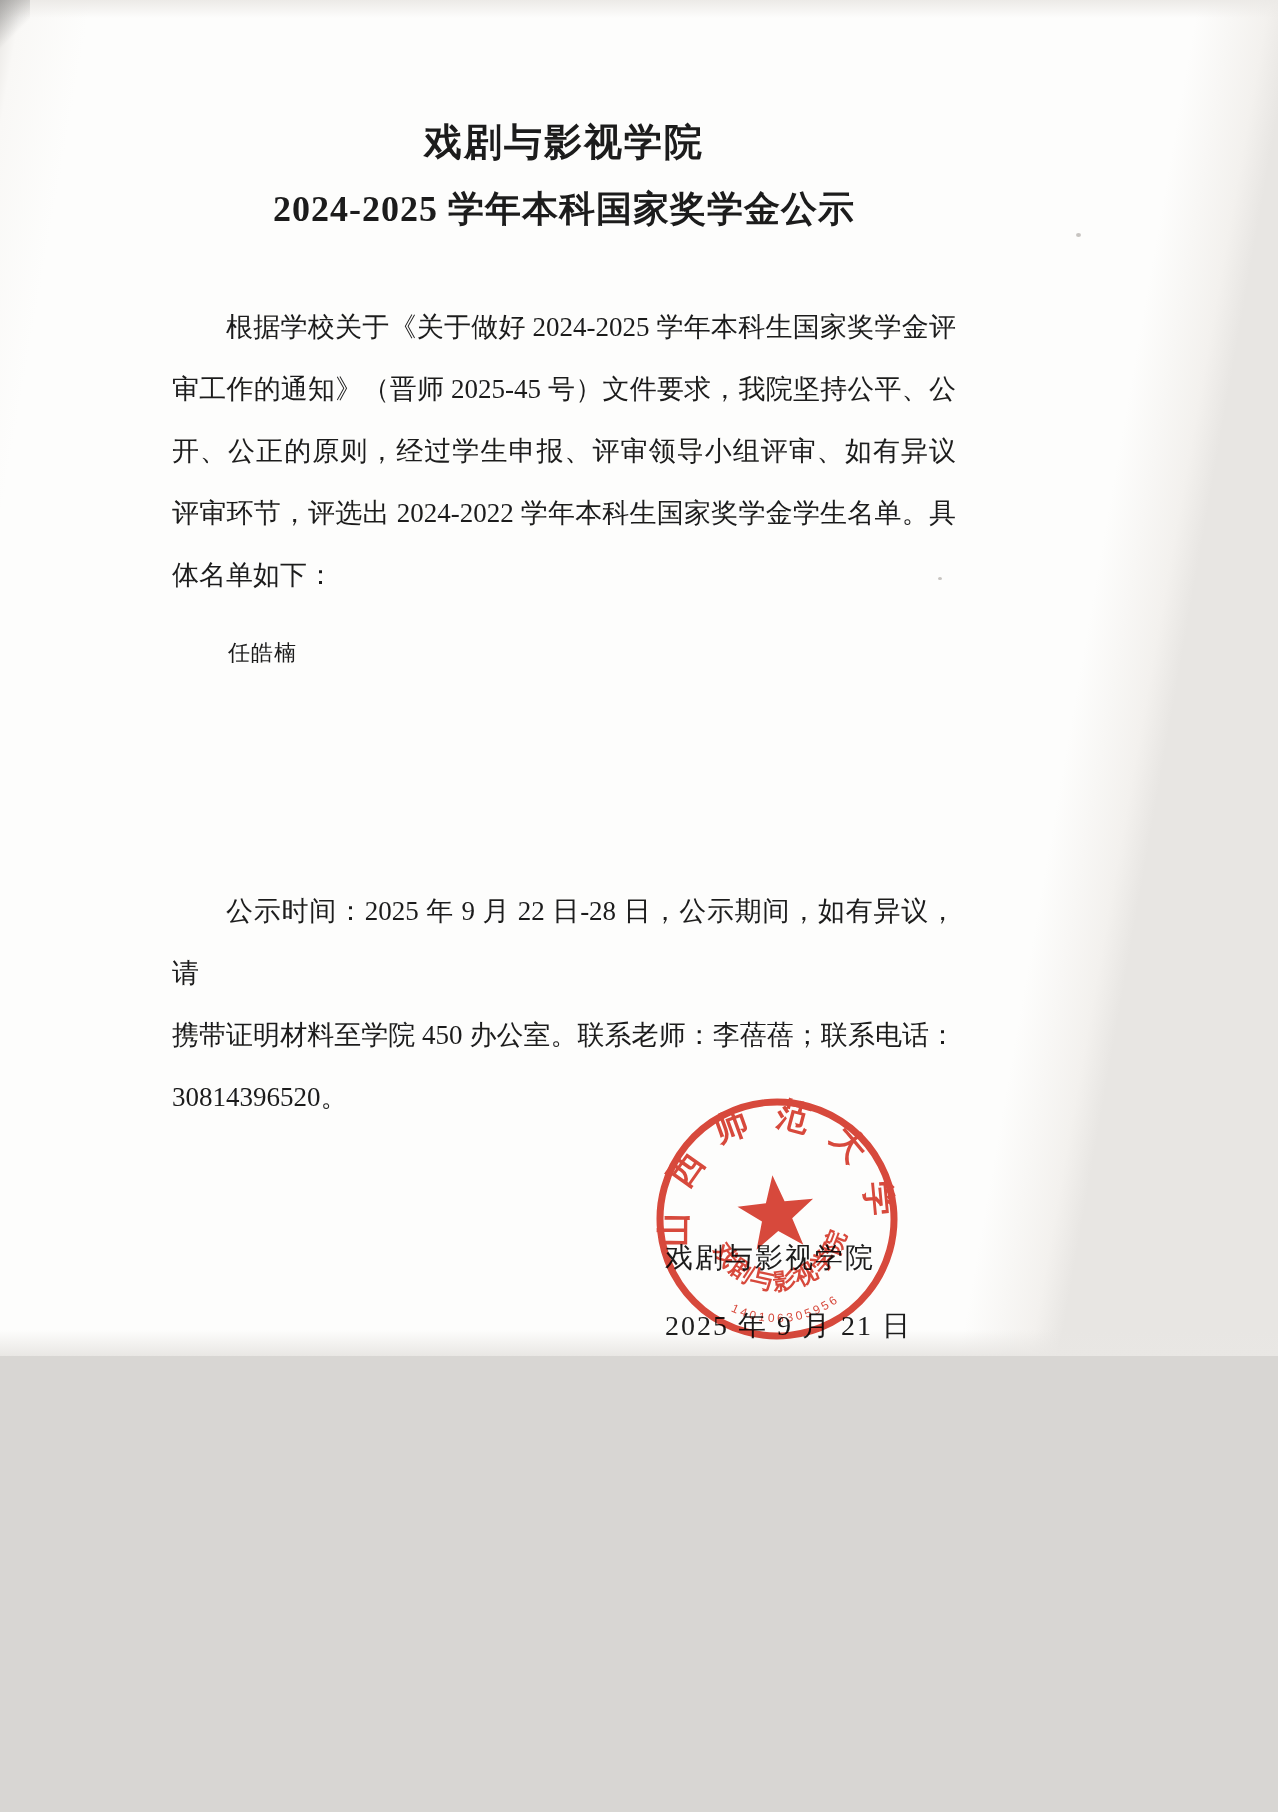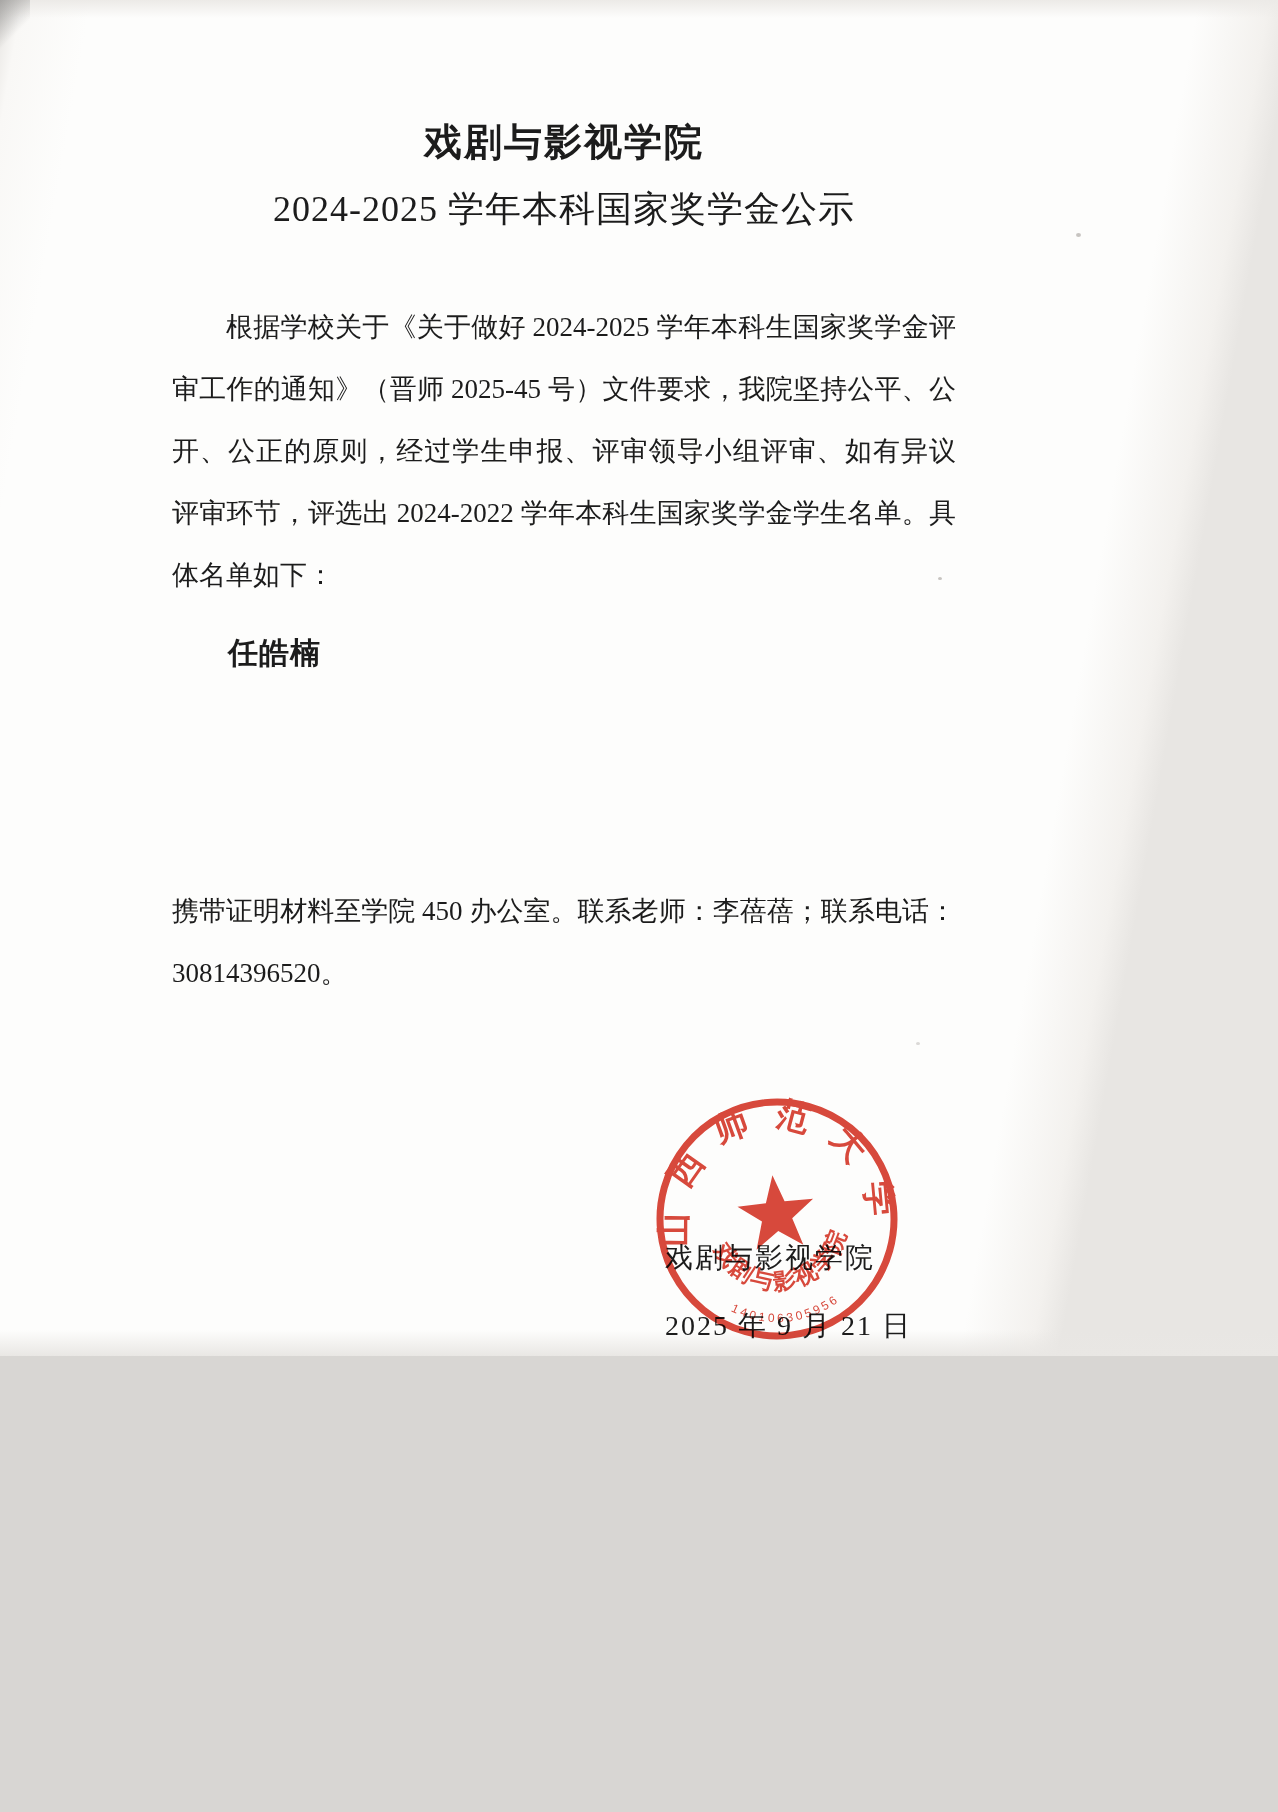--- a/index.html
+++ b/index.html
@@ -19,35 +19,35 @@
     position:absolute;left:0;top:0;width:30px;height:60px;
     background:linear-gradient(135deg,rgba(40,40,40,.35),rgba(40,40,40,0) 55%);
     pointer-events:none;
   }
   .doc-column{position:absolute;left:172px;top:116px;width:784px;}
   .title{
     font-size:38px;line-height:52px;font-weight:bold;
     text-align:center;letter-spacing:2px;
   }
   .subtitle{
-    font-size:36px;line-height:50px;font-weight:normal;
+    font-size:36px;line-height:50px;font-weight:bold;
     text-align:center;margin-top:16px;letter-spacing:1px;
   }
   .para{margin-top:62px;}
   .para2{margin-top:196px;}
   .line{
     font-size:27px;line-height:62px;
     white-space:nowrap;
   }
   .line.fill{text-align:justify;text-align-last:justify;white-space:normal;font-family:Liberation Serif, serif;}
   .line.indent{text-indent:54px;}
   .awardee{
     margin-top:16px;
     padding-left:56px;
-    font-size:30px;line-height:62px;font-weight:bold;
+    font-size:22px;line-height:62px;font-weight:normal;
     letter-spacing:1px;
   }
   .signature{
     position:absolute;left:665px;top:1224px;
     font-size:28px;line-height:68px;
     letter-spacing:2px;
   }
   .seal{
     position:absolute;left:650px;top:1092px;
     width:254px;height:254px;
@@ -81,20 +81,21 @@
       <div class="line fill indent">根据学校关于《关于做好 2024-2025 学年本科生国家奖学金评</div>
       <div class="line fill">审工作的通知》（晋师 2025-45 号）文件要求，我院坚持公平、公</div>
       <div class="line fill">开、公正的原则，经过学生申报、评审领导小组评审、如有异议</div>
       <div class="line fill">评审环节，评选出 2024-2022 学年本科生国家奖学金学生名单。具</div>
       <div class="line">体名单如下：</div>
     </div>
 
     <div class="awardee">任皓楠</div>
 
     <div class="para para2">
+      <div class="line fill indent">公示时间：2025 年 9 月 22 日-28 日，公示期间，如有异议，请</div>
       <div class="line fill">携带证明材料至学院 450 办公室。联系老师：李蓓蓓；联系电话：</div>
       <div class="line">30814396520。</div>
     </div>
 
   </div>
 
   <div class="signature">
     <div>戏剧与影视学院</div>
     <div>2025 年 9 月 21 日</div>
   </div>

